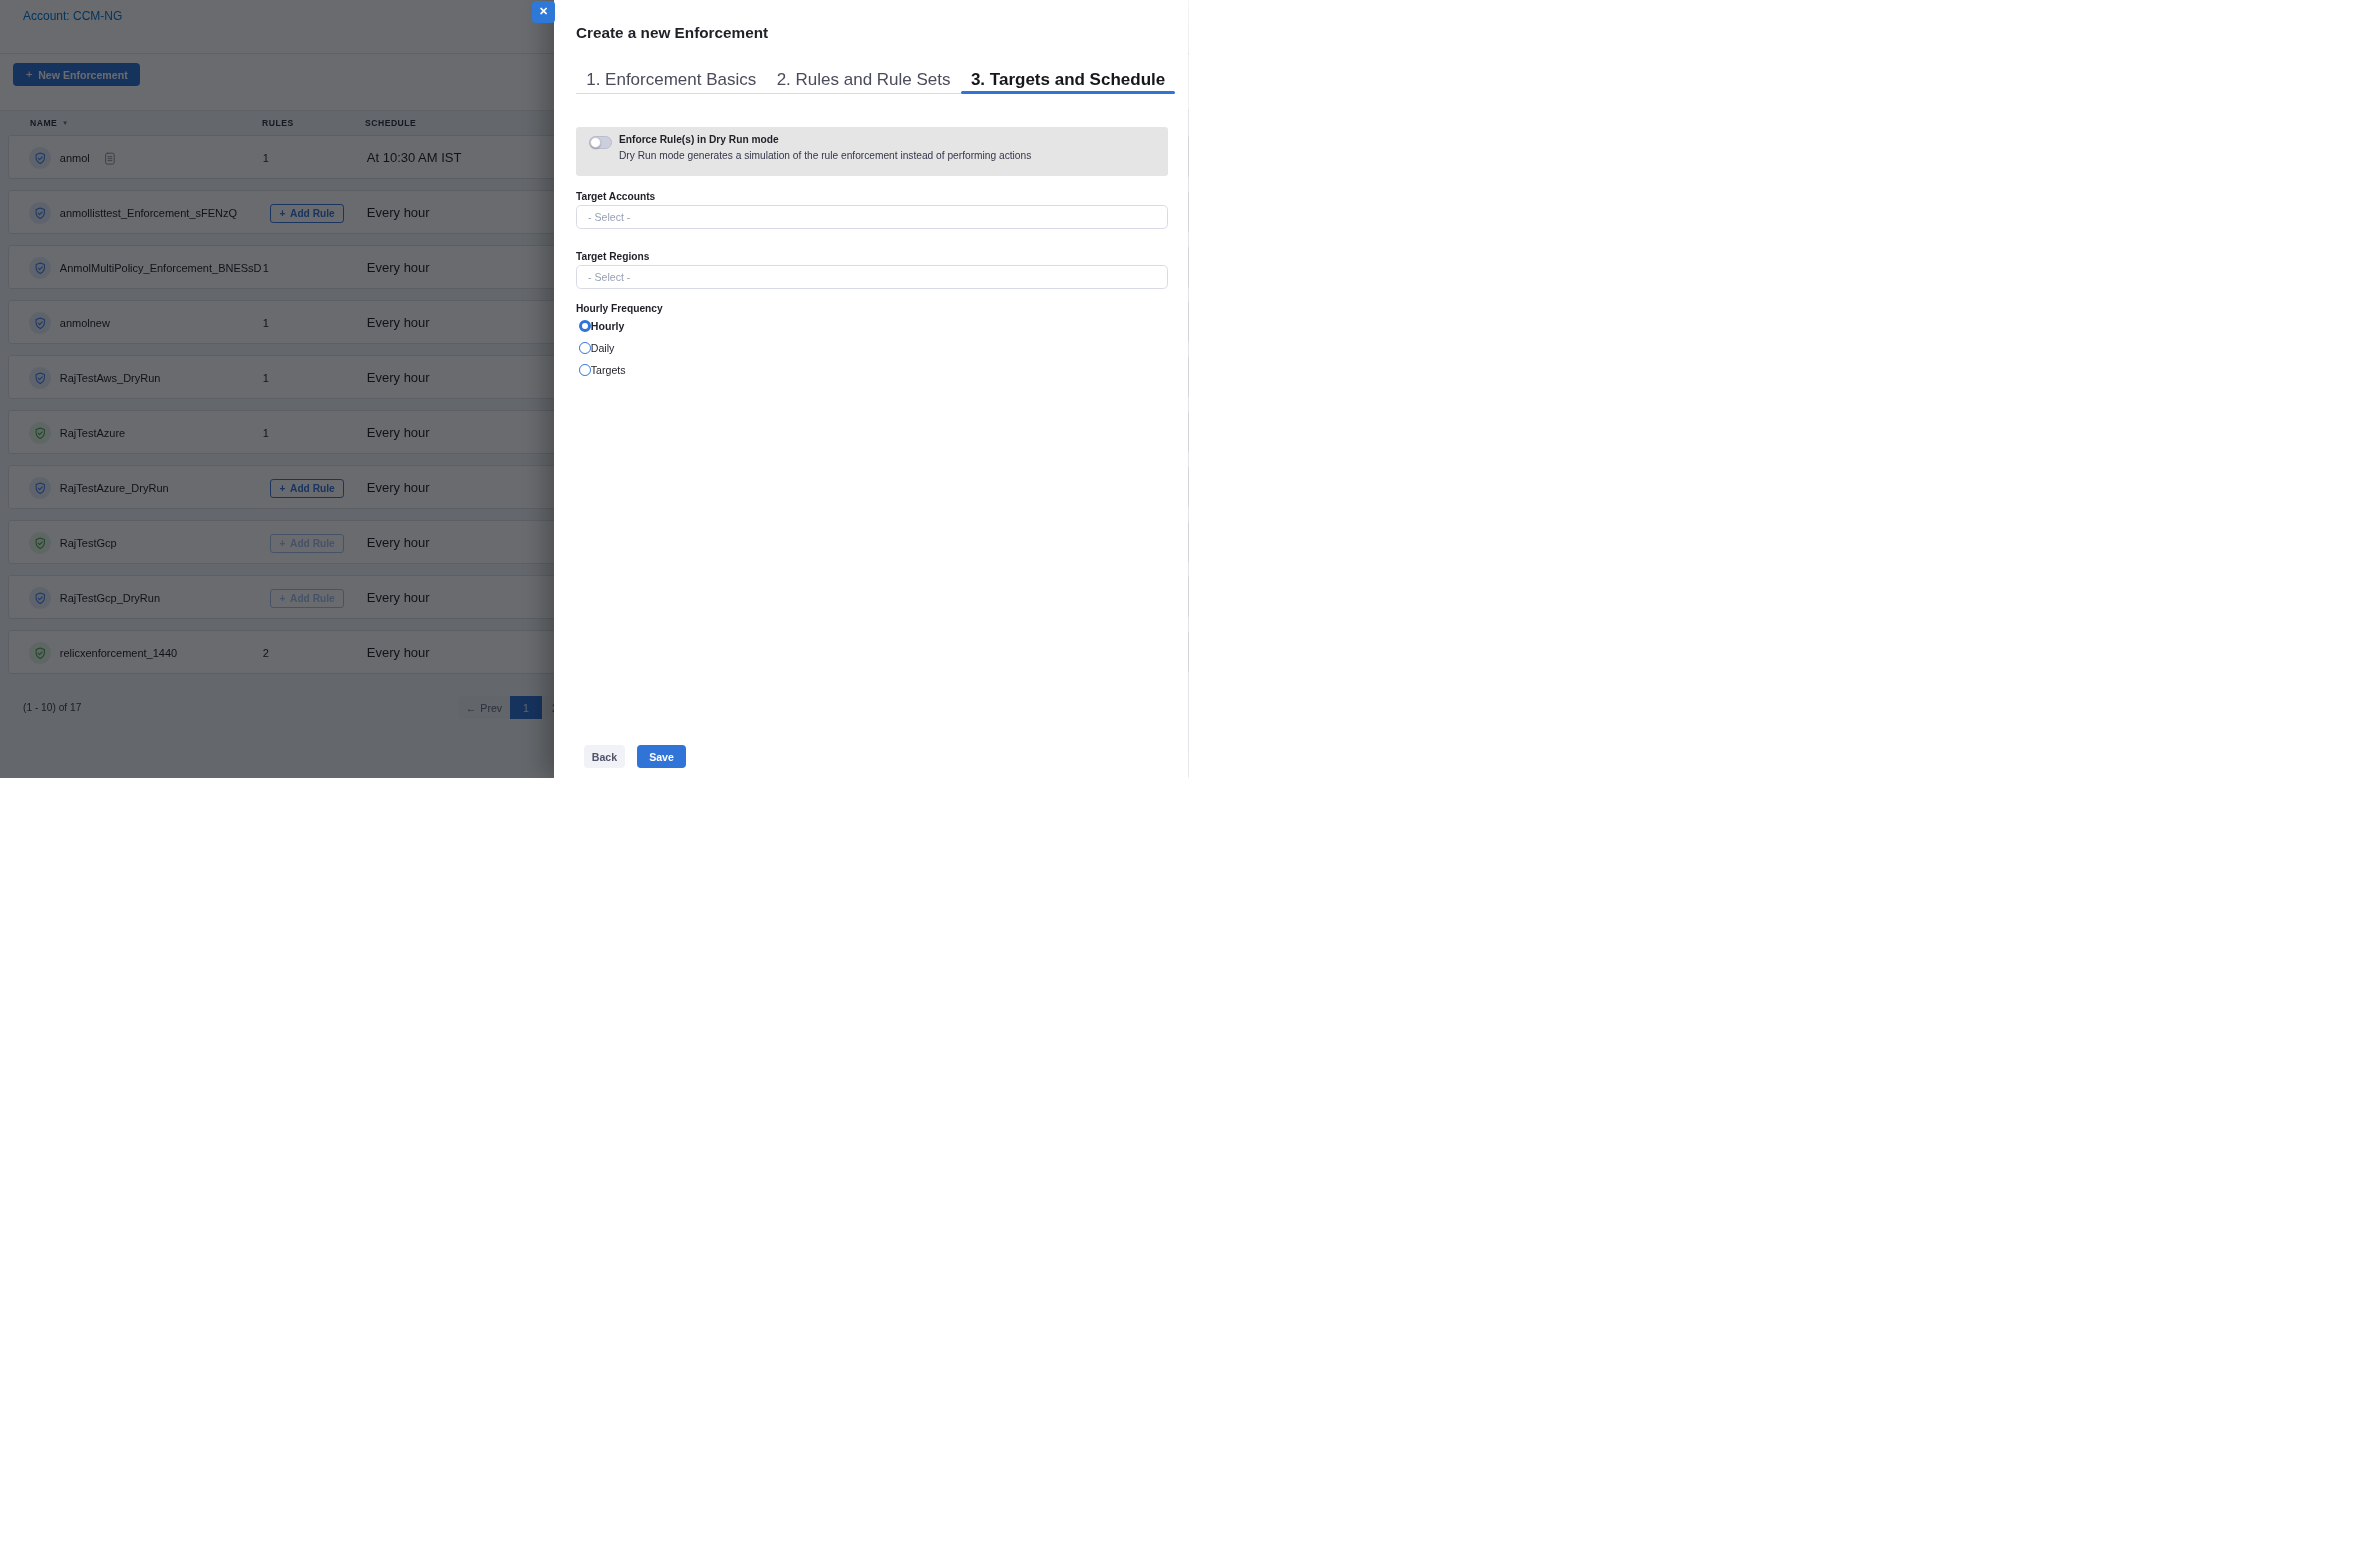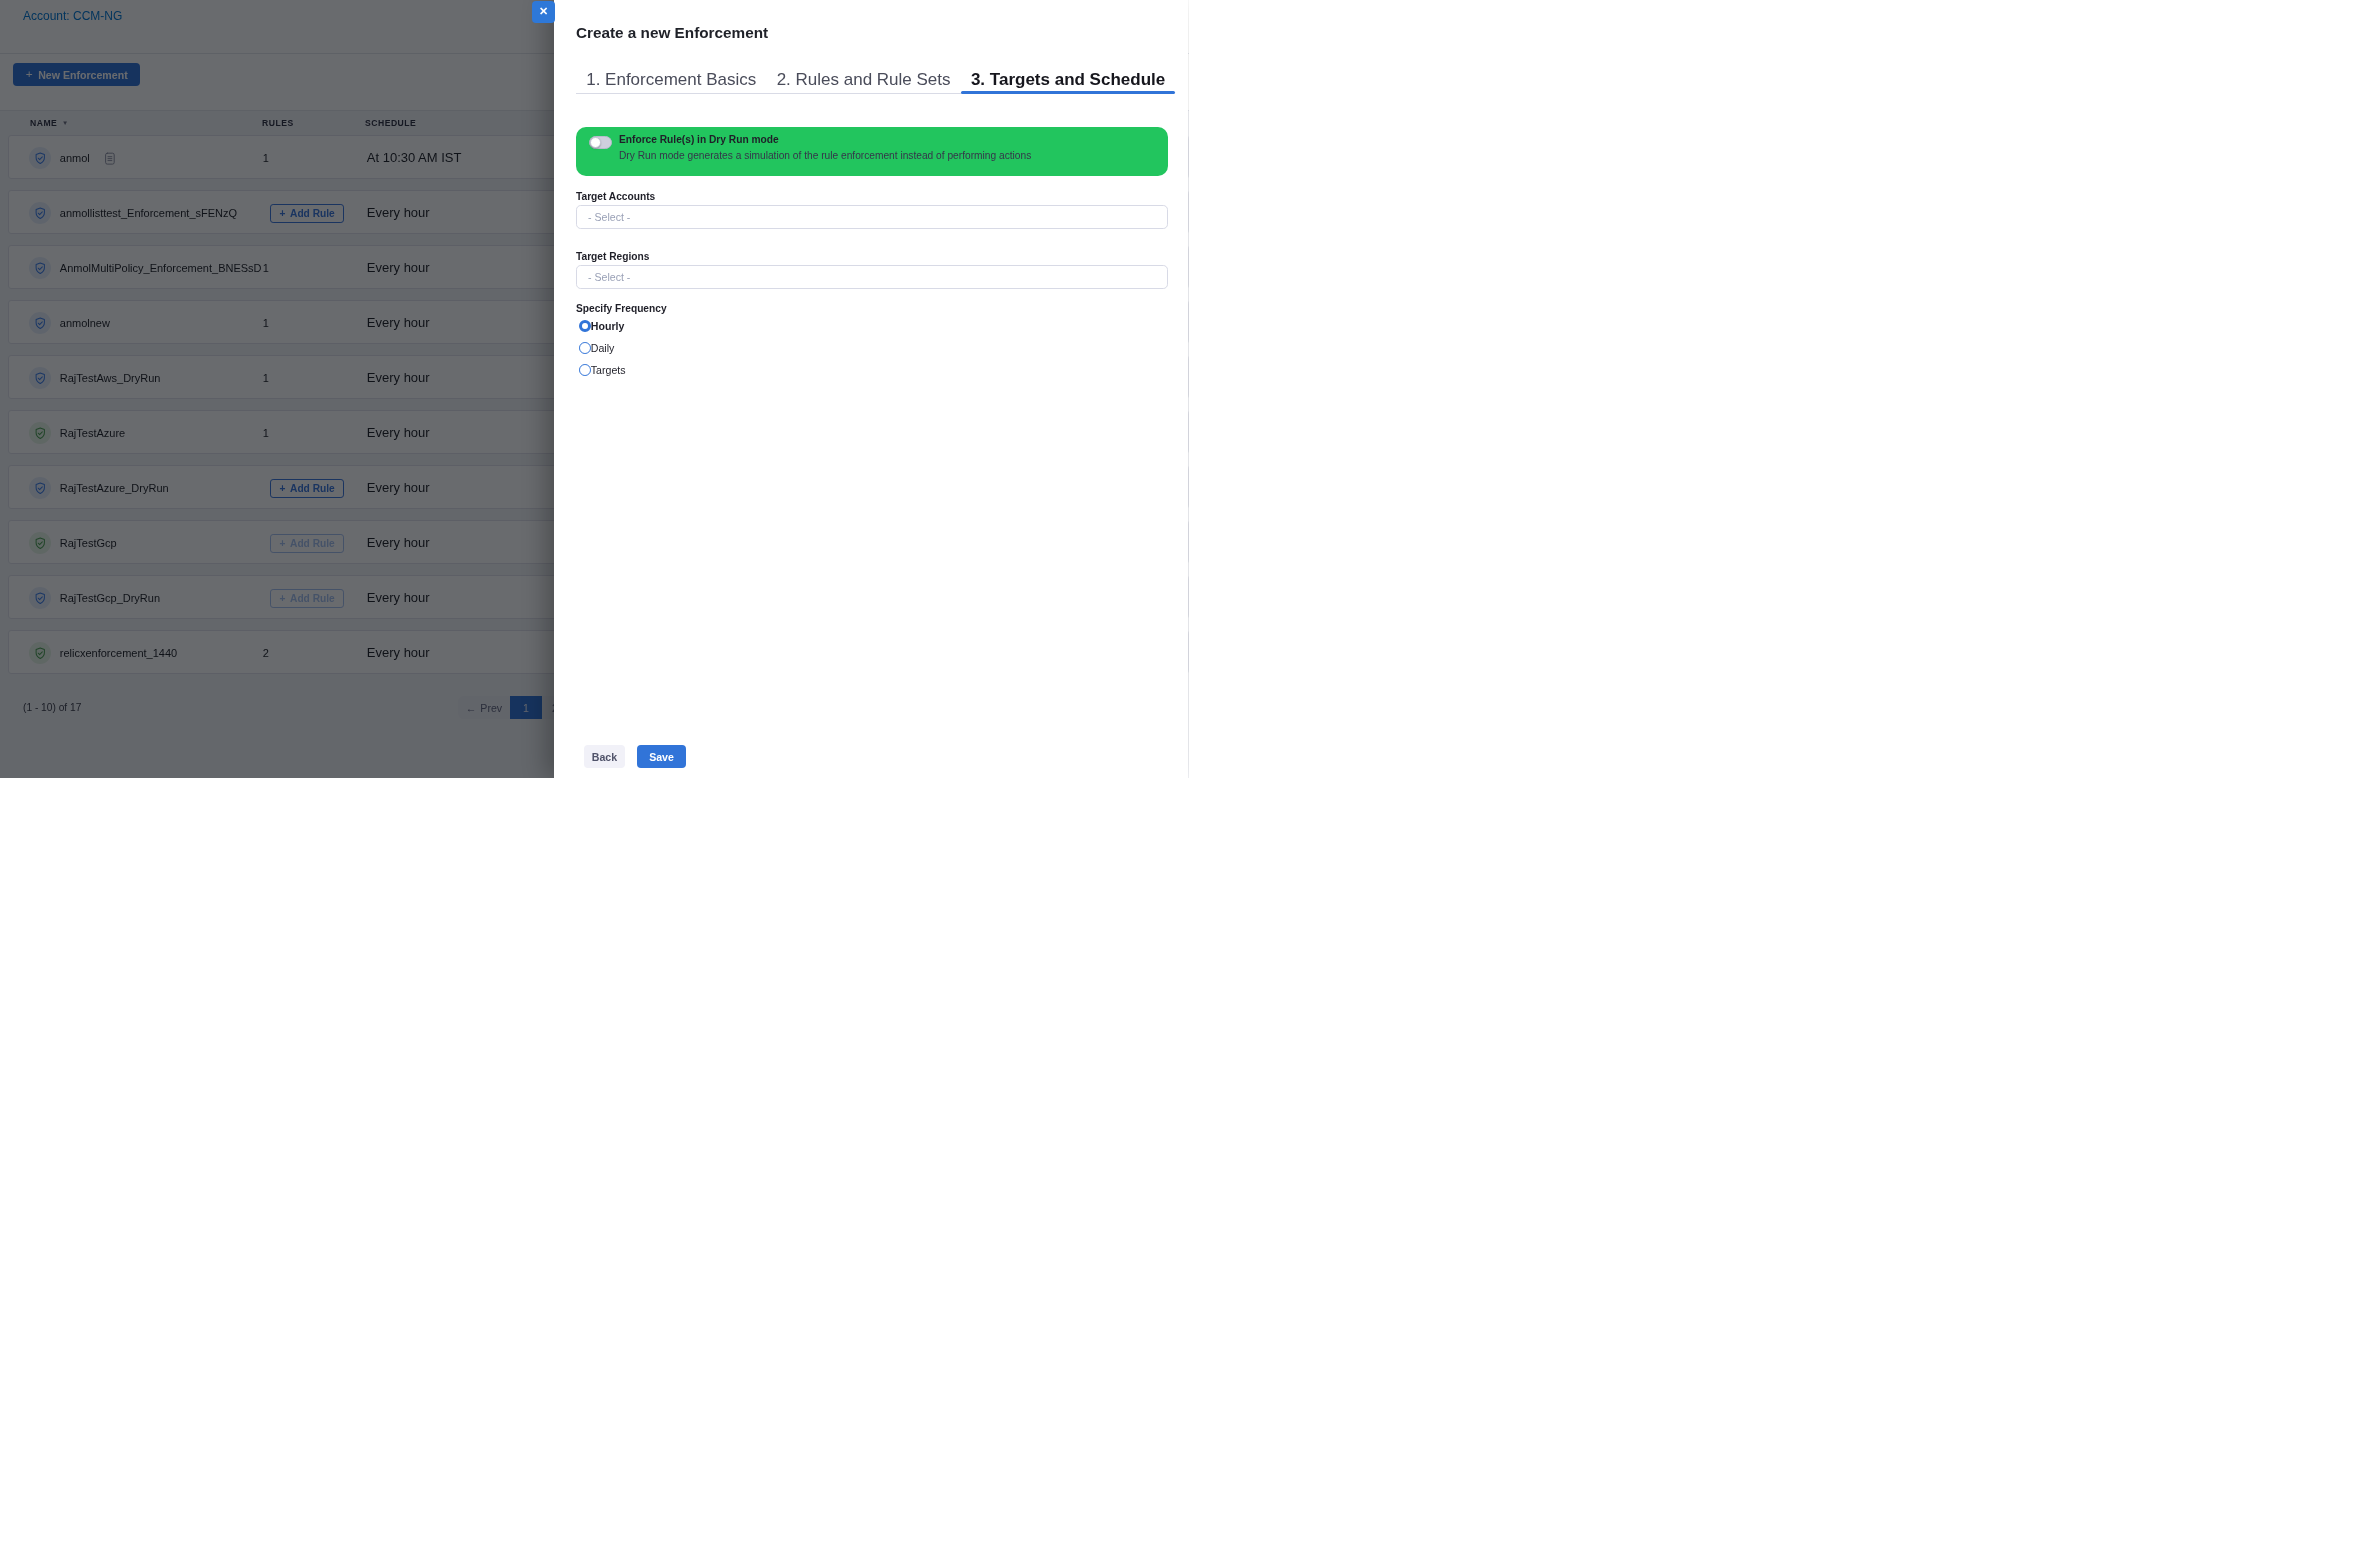--- a/index.html
+++ b/index.html
@@ -45,21 +45,21 @@
   
   .drawer-close { position:absolute; left:532px; top:0.8px; width:23px; height:22px; border:none; border-radius:3.9px; background:#2e78d8; color:#fff; z-index:20; display:flex; align-items:center; justify-content:center; cursor:pointer; }
   .drawer-close span { font-size:11px; font-weight:700; line-height:1; }
   .drawer { position:absolute; left:554px; top:0; width:634px; height:778px; background:#fff; z-index:10; box-shadow:-7.8px 0 23.5px rgba(0,0,0,.28); }
   .drawer-title { position:absolute; left:22px; top:23.5px; font-size:15.3px; font-weight:700; color:#1f2128; }
   .tabs { position:absolute; left:22px; right:19.6px; top:67px; height:27px; border-bottom:0.8px solid #d9dbe6; display:flex; }
   .tab { position:relative; padding:0 10.2px; line-height:25px; font-size:17px; color:#4a4c5a; cursor:pointer; white-space:nowrap; }
   .tab.active { color:#16161d; font-weight:700; }
   .tab.active::after { content:""; position:absolute; left:0; right:0; bottom:-0.8px; height:2.4px; background:#3174d8; border-radius:1.6px; }
 
-  .dryrun-banner { position:absolute; left:22px; right:19.6px; top:127px; height:49px; background:#22c55e; border-radius:10px; }
+  .dryrun-banner { position:absolute; left:22px; right:19.6px; top:127px; height:49px; background:#e5e5e5; border-radius:3px; }
   .toggle { position:absolute; left:13.3px; top:9.4px; width:23px; height:12.5px; border-radius:7px; background:#cecfdd; border:0.8px solid #b9bbce; cursor:pointer; }
   .toggle .knob { position:absolute; left:0; top:0; width:11px; height:11px; border-radius:50%; background:#fff; border:0.8px solid #c2c4d2; box-shadow:0 0.8px 1.6px rgba(0,0,0,.25); }
   .banner-title { position:absolute; left:43px; top:7px; font-size:10.2px; font-weight:600; color:#1f1f28; }
   .banner-desc { position:absolute; left:43px; top:23px; font-size:10.2px; color:#35364a; }
 
   .field-label { position:absolute; left:22px; font-size:10.2px; font-weight:600; color:#1f1f28; }
   .select-input { position:absolute; left:22px; right:19.6px; height:23.5px; border:0.8px solid #d8dae6; border-radius:4.7px; background:#fff; font-family:inherit; font-size:10.6px; padding:0 11px; color:#1f2128; }
   .select-input::placeholder { color:#99a0b6; opacity:1; }
 
   .radio-group { position:absolute; left:25px; top:320px; }
@@ -260,21 +260,21 @@
     <div class="banner-title">Enforce Rule(s) in Dry Run mode</div>
     <div class="banner-desc">Dry Run mode generates a simulation of the rule enforcement instead of performing actions</div>
   </div>
 
   <div class="field-label" style="top:191px">Target Accounts</div>
   <input class="select-input" style="top: 205px;" placeholder="- Select -">
 
   <div class="field-label" style="top:251px">Target Regions</div>
   <input class="select-input" style="top: 265px;" placeholder="- Select -">
 
-  <div class="field-label" style="top:303px">Specify Frequency</div>
+  <div class="field-label" style="top:303px">Hourly Frequency</div>
   <div class="radio-group" id="radio-group">
       <div class="radio-row">
         <span class="radio-circle checked"></span>
         <span class="radio-label selected">Hourly</span>
       </div>
       <div class="radio-row">
         <span class="radio-circle"></span>
         <span class="radio-label">Daily</span>
       </div>
       <div class="radio-row">

